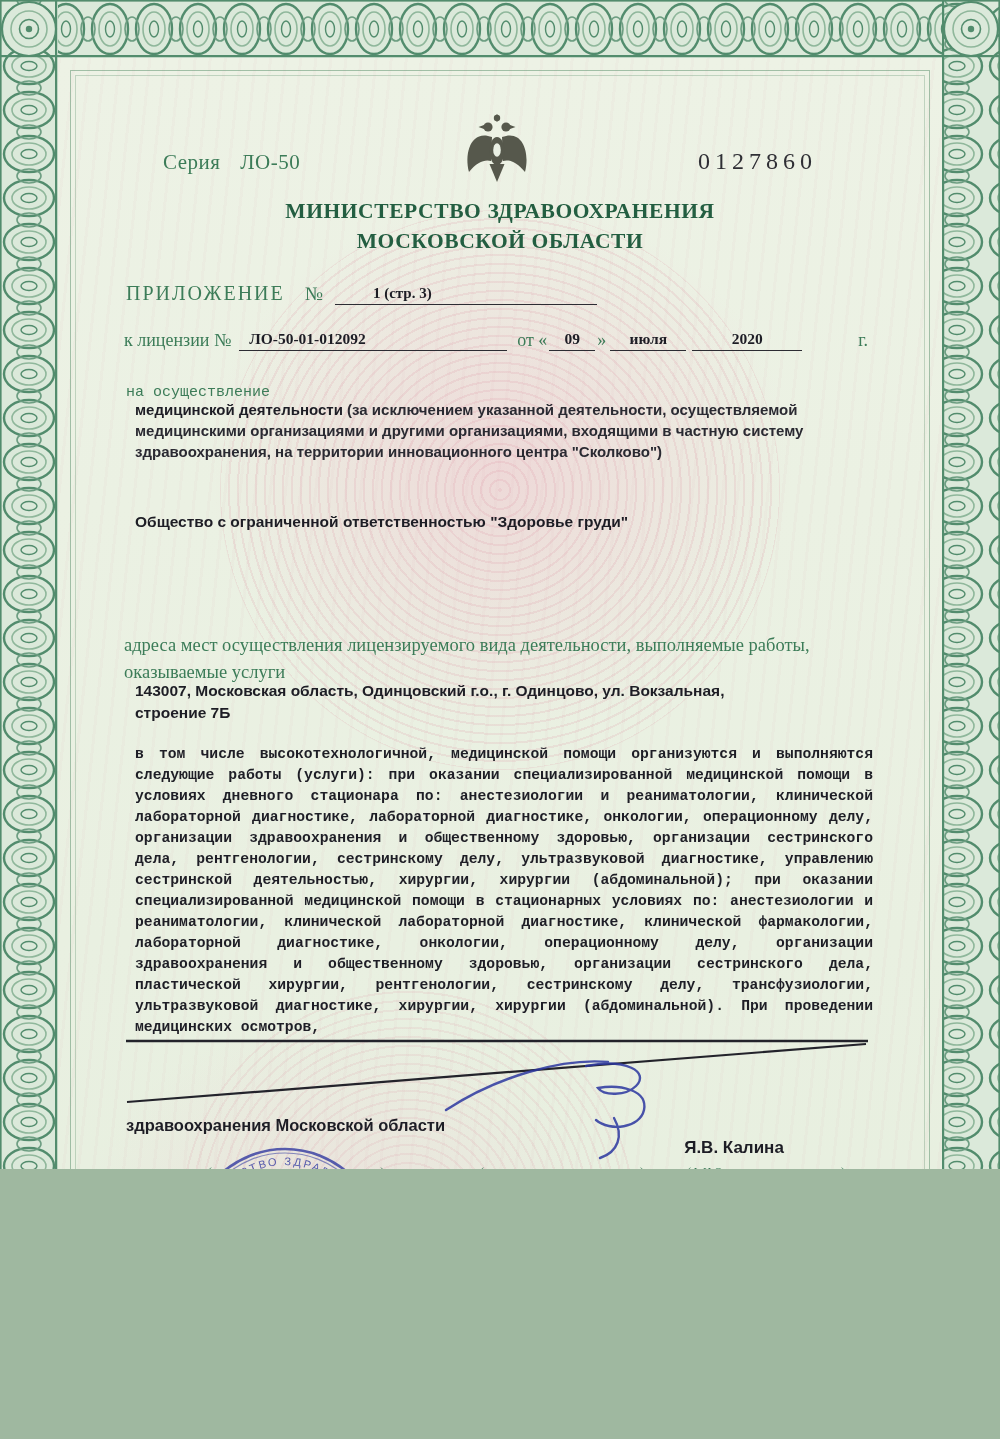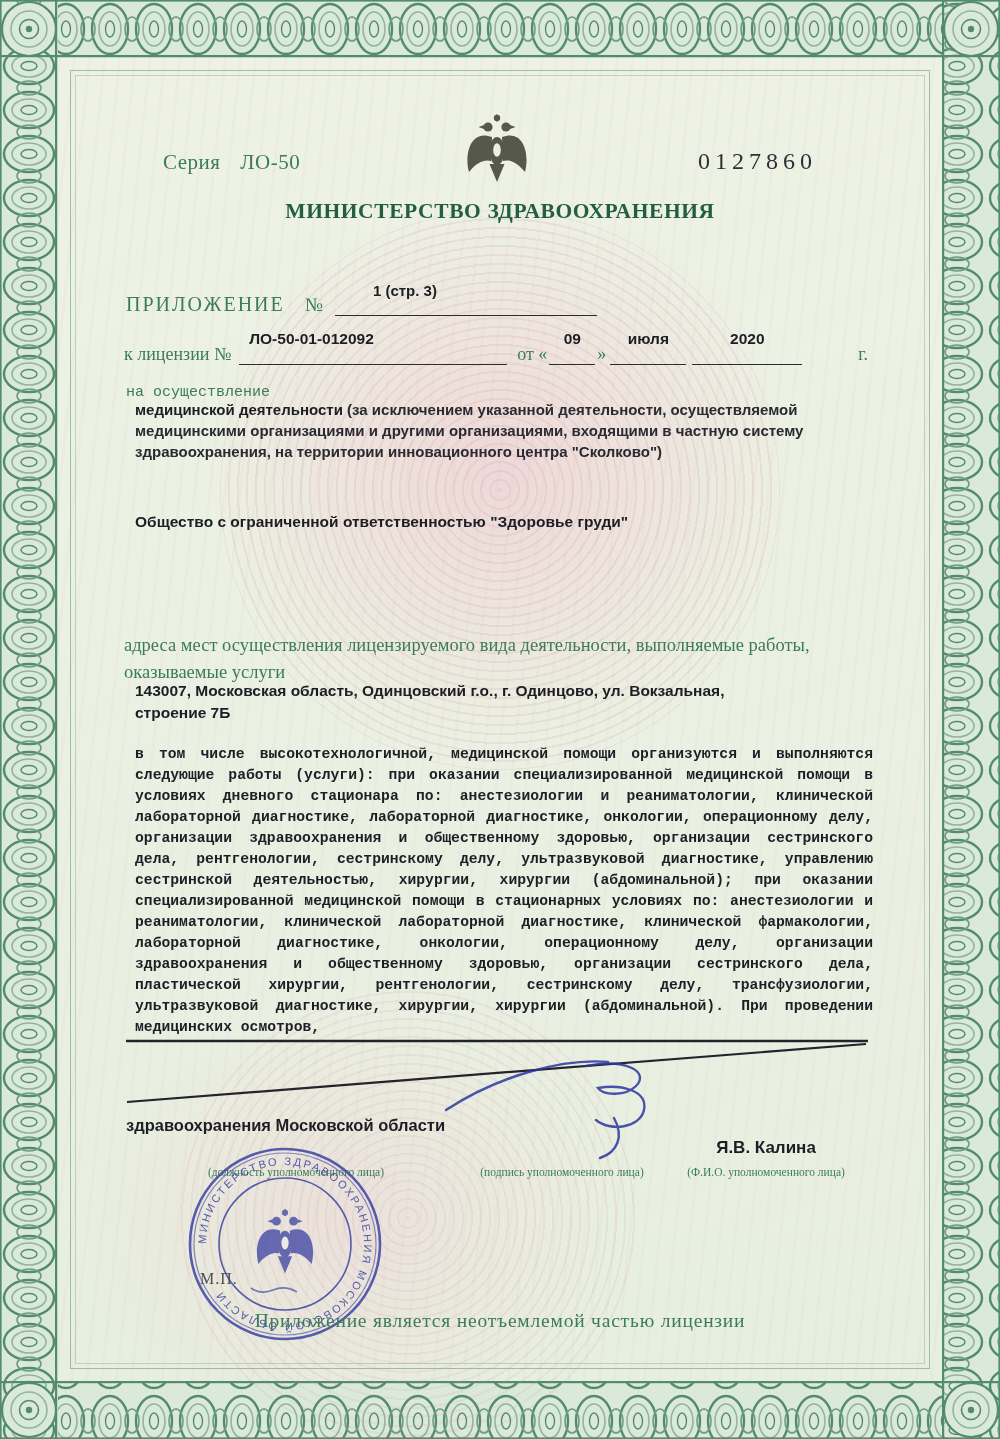--- a/index.html
+++ b/index.html
@@ -1,16 +1,16 @@
 <!DOCTYPE html>
 <html><head>
 <meta charset="utf-8">
 <style>
   html,body{margin:0;padding:0;background:#9fb8a0;}
-  .page{position:relative;width:1000px;height:1439px;background:#eab308;overflow:hidden;
+  .page{position:relative;width:1000px;height:1169px;background:#eab308;overflow:hidden;
         font-family:"Liberation Serif",serif;}
   .border-svg{position:absolute;left:0;top:0;}
   .document{position:absolute;left:58px;top:58px;width:884px;height:1323px;
     background:
       repeating-linear-gradient(96deg, rgba(214,146,162,0.05) 0 3px, rgba(214,146,162,0) 3px 15px),
       radial-gradient(ellipse 46% 28% at 50% 31%, rgba(240,196,206,0.55), rgba(240,196,206,0) 72%),
       radial-gradient(ellipse 42% 22% at 32% 88%, rgba(238,203,211,0.40), rgba(238,203,211,0) 70%),
       linear-gradient(#edf2e5,#e7efdf);}
   .inner-frame{position:absolute;pointer-events:none;border:1px solid rgba(86,140,104,.5);}
   .f1{inset:12px;}
@@ -24,21 +24,21 @@
   .val{font-family:"Liberation Sans",sans-serif;font-weight:700;color:#1d1d25;}
   .series{left:105px;top:92px;font-size:21px;letter-spacing:.5px;}
   .coat{left:405px;top:52px;}
   .number{left:640px;top:90px;font-size:24px;letter-spacing:5px;color:#2f2f35;}
   .title{left:0;top:138px;width:100%;text-align:center;font-weight:700;font-size:21.5px;
          line-height:30px;color:#235e41;letter-spacing:.6px;}
   .row{display:flex;align-items:flex-end;}
   .appendix-row{left:68px;top:224px;width:742px;}
   .appendix-label{font-size:20px;letter-spacing:2px;}
   .appendix-no{font-size:19px;margin-left:20px;}
-  .ubox{border-bottom:1.6px solid #2c2c33;padding-bottom:16px;}
+  .ubox{border-bottom:1.6px solid #2c2c33;padding-bottom:2px;font-family:Liberation Serif, serif;}
   .appendix-ubox{margin-left:12px;width:224px;padding-left:38px;font-size:15px;}
   .license-row{left:66px;top:272px;width:744px;}
   .license-label{font-size:18px;}
   .license-ubox{margin-left:8px;width:258px;padding-left:10px;font-size:15.5px;}
   .from-label{font-size:18px;margin-left:10px;}
   .day-ubox{width:46px;text-align:center;font-size:15.5px;margin-left:2px;}
   .quote-close{font-size:18px;margin-left:2px;}
   .month-ubox{width:76px;text-align:center;font-size:15.5px;margin-left:4px;}
   .year-ubox{width:110px;text-align:center;font-size:15.5px;margin-left:6px;}
   .suffix{font-size:18px;margin-left:auto;}
@@ -50,21 +50,21 @@
   .issued-note{font-size:11.5px;line-height:14px;}
   .org{left:77px;top:455px;width:740px;font-size:15.5px;}
   .addr-label{left:66px;top:574px;width:776px;font-size:18.5px;line-height:27px;}
   .addr-val{left:77px;top:622px;width:740px;font-size:15.5px;line-height:22px;}
   .works{left:77px;top:686px;width:738px;font-size:14.7px;line-height:21px;
          text-align:justify;color:#1e1e26;font-family:Liberation Mono, monospace;}
   .overlay-svg{position:absolute;left:0;top:0;pointer-events:none;}
   .pos-block{left:68px;top:1056px;width:340px;font-size:16.5px;line-height:23px;}
   .pos-note{left:68px;top:1108px;width:340px;text-align:center;font-size:11.5px;}
   .sign-note{left:392px;top:1108px;width:224px;text-align:center;font-size:11.5px;}
-  .name{left:608px;top:1080px;width:200px;text-align:center;font-size:17px;}
+  .name{left:576px;top:1080px;width:200px;text-align:center;font-size:17px;}
   .name-note{left:598px;top:1108px;width:220px;text-align:center;font-size:11.5px;}
   .mp{left:142px;top:1200px;font-size:16px;color:#4b5348;letter-spacing:1px;margin-top:12px;}
   .seal{left:127px;top:1086px;opacity:.85;}
   .footer{left:0;top:1252px;width:100%;text-align:center;font-size:19.5px;letter-spacing:.8px;}
 </style>
 </head>
 <body>
 
 <div class="page">
 
@@ -138,20 +138,21 @@
           <ellipse cx="0" cy="-1" rx="3.8" ry="6.8" fill="#e9efe3"></ellipse>
         </g>
       </defs>
       <use href="#eagle"></use>
     </svg>
 
     <div class="abs number">0127860</div>
 
     <div class="abs title">
       <div>МИНИСТЕРСТВО ЗДРАВООХРАНЕНИЯ</div>
+      <div>МОСКОВСКОЙ ОБЛАСТИ</div>
     </div>
 
     <div class="abs row appendix-row">
       <span class="green appendix-label">ПРИЛОЖЕНИЕ</span>
       <span class="green appendix-no">№</span>
       <span class="ubox appendix-ubox val">1 (стр. 3)</span>
     </div>
 
     <div class="abs row license-row">
       <span class="green license-label">к лицензии №</span>

